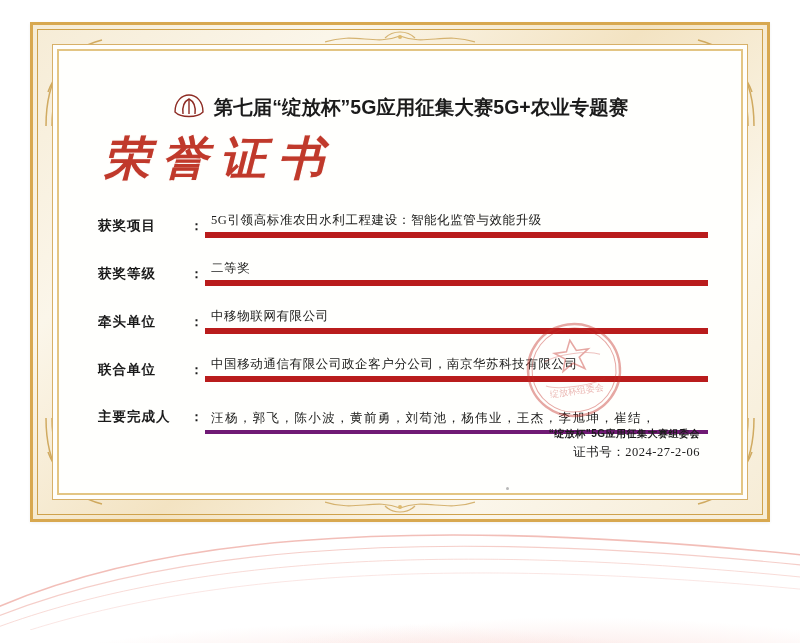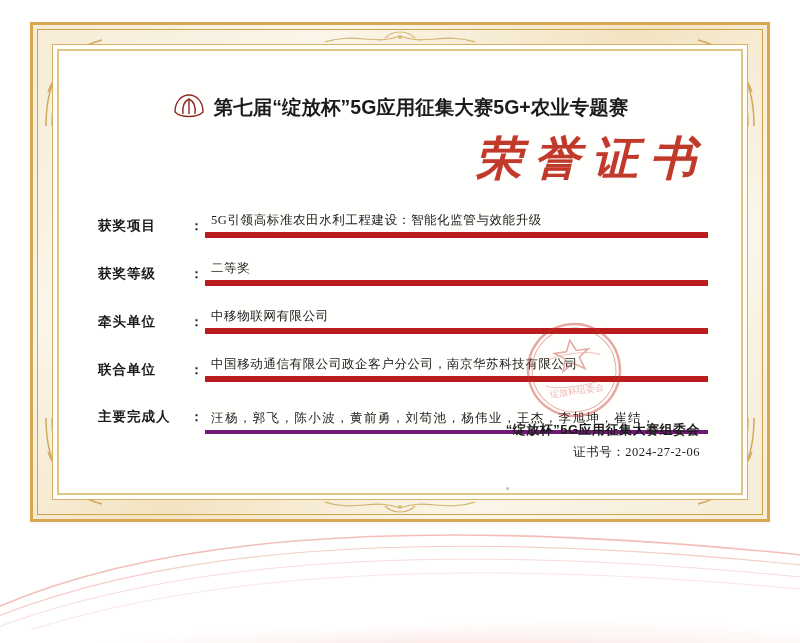--- a/index.html
+++ b/index.html
@@ -134,21 +134,21 @@
   .main-title {
     font-family: "Liberation Sans", sans-serif;
     font-weight: bold;
     font-size: 19.5px;
     color: #1b1b1b;
     letter-spacing: 0px;
     white-space: nowrap;
   }
 
   .honor-title {
-    text-align: right;
+    text-align: left;
     margin-top: 6px;
     font-family: "Liberation Serif", serif;
     font-size: 46px;
     font-weight: bold;
     color: #c0392b;
     letter-spacing: 12px;
     text-indent: 12px;
     font-style: italic;
     text-shadow: 0 0 1px rgba(192,57,43,0.35);
   }
@@ -250,21 +250,21 @@
   .signoff div {
     font-family: "Liberation Serif", serif;
     font-size: 12.5px;
     color: #1c1c1c;
     letter-spacing: 0.5px;
     white-space: nowrap;
   }
   .signoff .issuer {
     font-weight: bold;
     font-family: "Liberation Sans", sans-serif;
-    font-size: 13px;
+    font-size: 10px;
   }
 
   
   .seal {
     position: absolute;
     left: 492px;
     top: 296px;
     width: 104px;
     height: 104px;
     opacity: 0.42;

